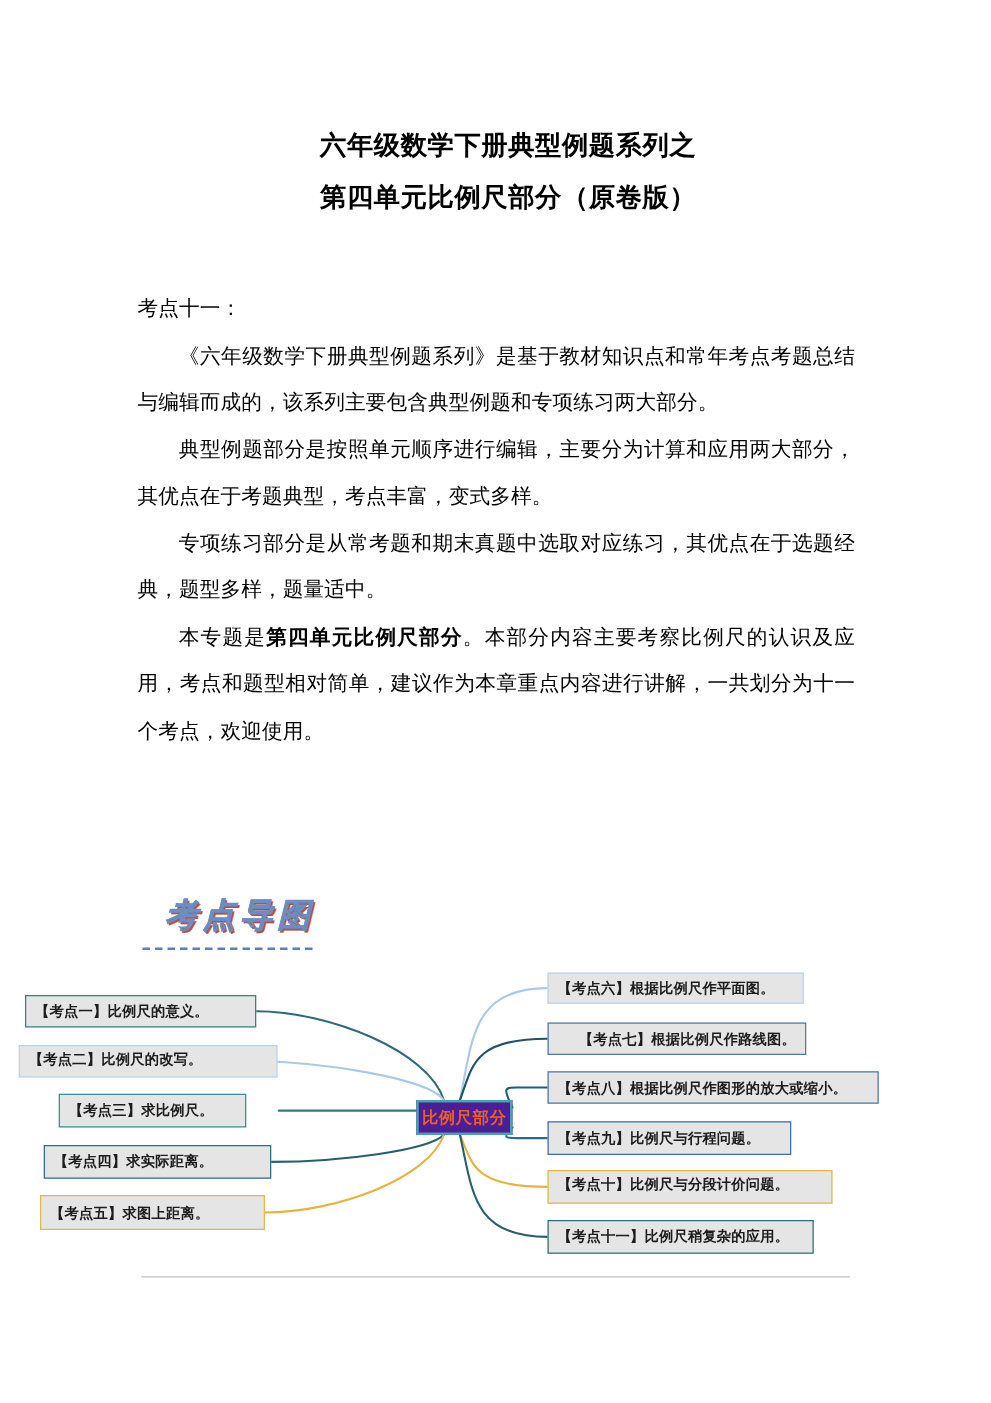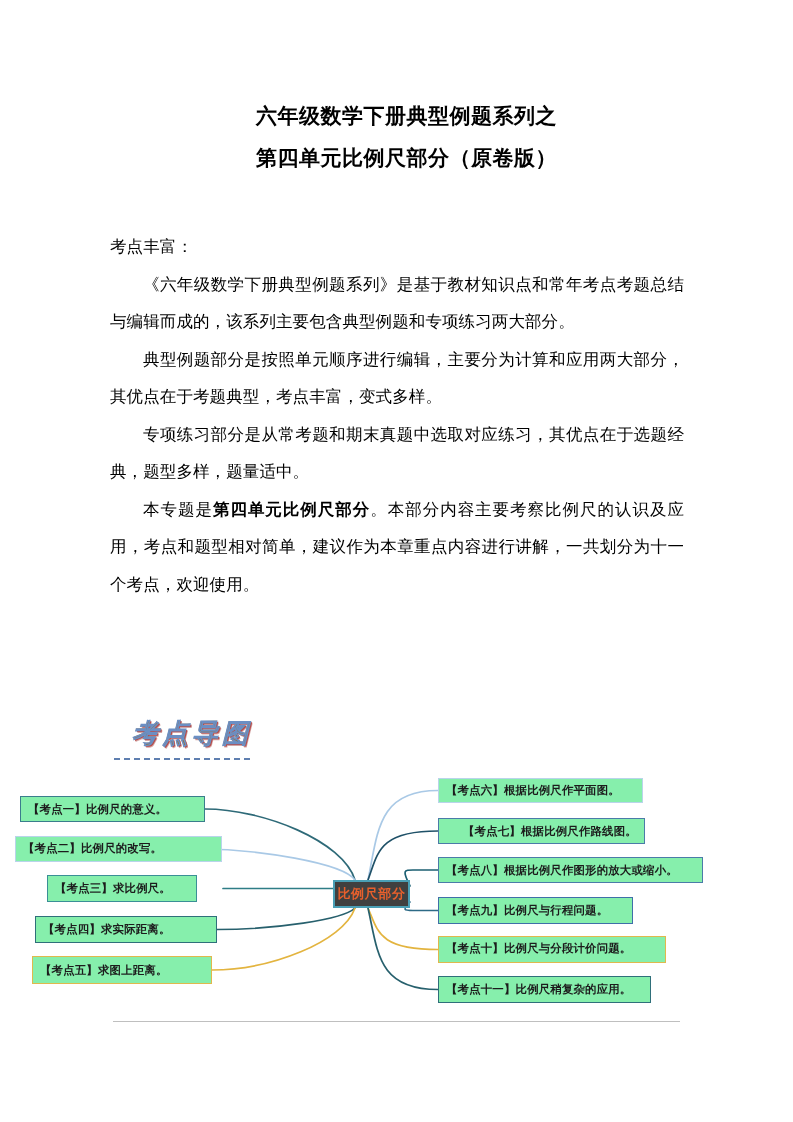--- a/index.html
+++ b/index.html
@@ -101,36 +101,36 @@
     height: 245px;
   }
   .mm-svg {
     position: absolute;
     left: 0;
     top: 0;
   }
   .mm-node {
     position: absolute;
     box-sizing: border-box;
-    background: #86efac;
+    background: #e5e5e5;
     border: 1.4px solid #3a7d8c;
     display: flex;
     align-items: center;
     padding: 0 7px;
     font-size: 11.4px;
     font-weight: bold;
     line-height: 1.1;
     letter-spacing: 0.2px;
     color: #1c1c1c;
     white-space: nowrap;
   }
   .mm-center {
     position: absolute;
     box-sizing: border-box;
-    background: #404040;
+    background: #4c1d95;
     border: 2.2px solid #4a9fb5;
     display: flex;
     align-items: center;
     justify-content: center;
     font-size: 13px;
     font-weight: bold;
     letter-spacing: 0.6px;
     color: #e8602c;
     white-space: nowrap;
   }
@@ -149,21 +149,21 @@
 <body>
 
 <div class="page">
 
   <div class="doc-title">
     <div class="tline">六年级数学下册典型例题系列之</div>
     <div class="tline">第四单元比例尺部分（原卷版）</div>
   </div>
 
   <div class="body-block">
-    <p class="para">考点丰富：</p>
+    <p class="para">考点十一：</p>
     <p class="para indent">《六年级数学下册典型例题系列》是基于教材知识点和常年考点考题总结与编辑而成的，该系列主要包含典型例题和专项练习两大部分。</p>
     <p class="para indent">典型例题部分是按照单元顺序进行编辑，主要分为计算和应用两大部分，其优点在于考题典型，考点丰富，变式多样。</p>
     <p class="para indent">专项练习部分是从常考题和期末真题中选取对应练习，其优点在于选题经典，题型多样，题量适中。</p>
     <p class="para indent"><span>本专题是</span><b>第四单元比例尺部分</b><span>。本部分内容主要考察比例尺的认识及应用，考点和题型相对简单，建议作为本章重点内容进行讲解，一共划分为十一个考点，欢迎使用。</span></p>
   </div>
 
   <div class="wordart-wrap">
     <div class="wordart">考点导图</div>
     <div class="wordart-underline"></div>
   </div>

